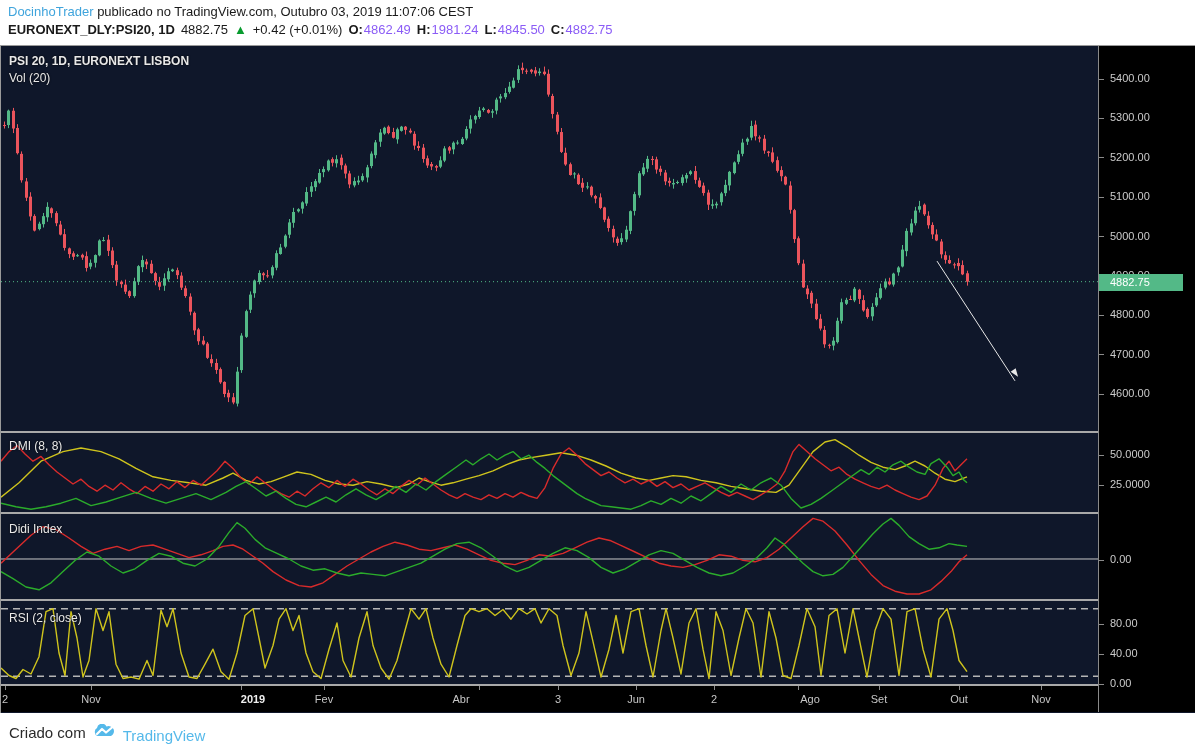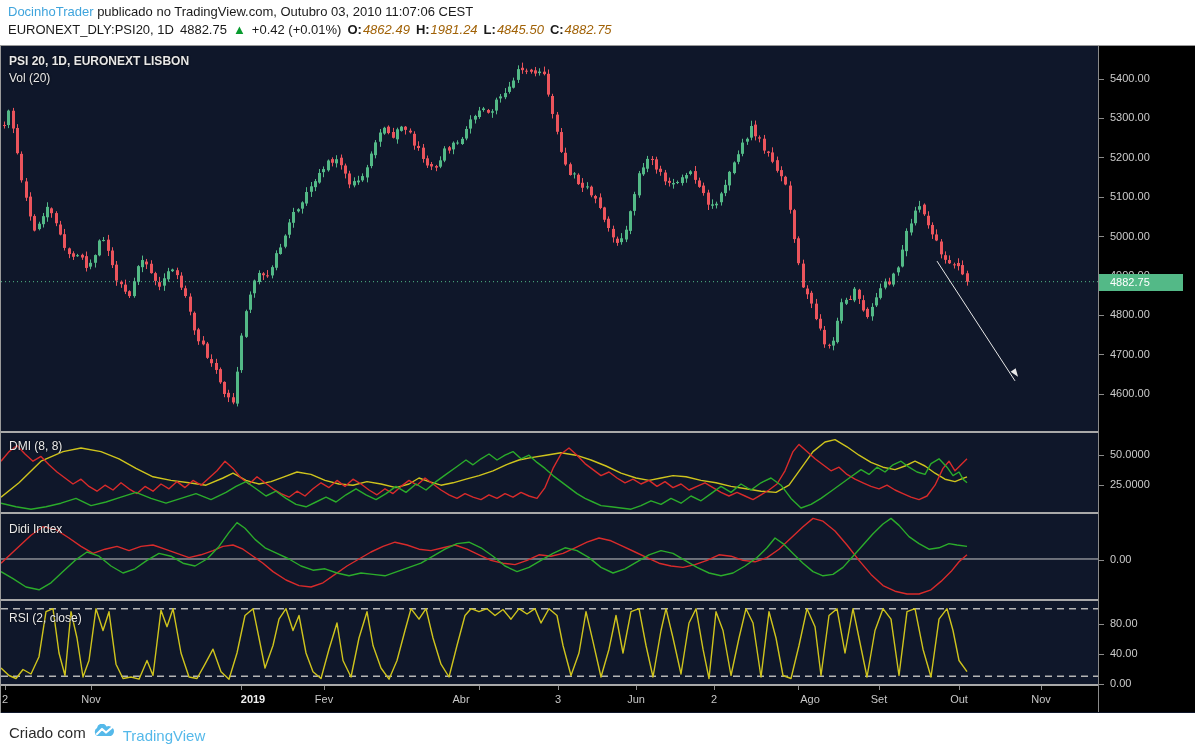--- a/index.html
+++ b/index.html
@@ -1,25 +1,25 @@
 <!DOCTYPE html>
 <html><head>
 <meta charset="utf-8">
 <style>
   html,body{margin:0;padding:0;}
   body{width:1195px;height:748px;background:#ffffff;font-family:"Liberation Sans",sans-serif;position:relative;overflow:hidden;}
   
   .pub-header{position:absolute;left:8px;top:4px;font-size:13px;color:#1a1a1a;white-space:nowrap;}
   .pub-header .author{color:#3fa4dc;}
   .sym-line{position:absolute;left:8px;top:22px;font-size:13px;color:#1a1a1a;white-space:nowrap;display:flex;gap:6px;align-items:center;}
-  .sym-line .sym{font-weight:normal;}
+  .sym-line .sym{font-weight:bold;}
   .sym-line .up{color:#089b2e;}
   .ohlc-item{display:flex;gap:1px;}
   .ohlc-item .k{font-weight:bold;color:#1a1a1a;}
-  .ohlc-item .v{color:#a16207;font-style:italic;}
+  .ohlc-item .v{color:#8b5cf6;}
   
   .widget{position:absolute;left:0;top:45px;width:1195px;height:668px;background:#0f172a;border-top:1px solid #9a9a9a;border-left:1px solid #9a9a9a;box-sizing:border-box;}
   .pane{position:absolute;left:0;width:1097px;overflow:hidden;}
   .pane svg{position:absolute;left:0;top:0;}
   .sep{position:absolute;left:0;width:1195px;height:2px;background:#a9a9a9;}
   .pane-title{position:absolute;left:8px;color:#e8e8e8;font-size:12px;z-index:3;text-shadow:0 0 2px #000;}
   .pane-title.b{font-weight:bold;}
   
   .price-axis{position:absolute;left:1097px;top:0;width:98px;height:666px;border-left:1px solid #8a8a8a;box-sizing:border-box;background:#000;}
   .ptick{position:absolute;left:0;height:14px;line-height:14px;font-size:11px;color:#cbcbcb;white-space:nowrap;}
@@ -32,21 +32,21 @@
   .tlabel.bold{font-weight:bold;color:#efefef;}
   
   .footer{position:absolute;left:0;top:713px;width:1195px;height:35px;background:#fff;padding-left:12px;}
   .footer-inner{position:absolute;left:9px;top:7px;display:flex;align-items:center;gap:6px;font-size:15px;color:#2a2a2a;}
   .brand{color:#55b9ea;margin-top:7px;}
 </style>
 </head>
 <body>
 
 <div class="pub-header">
-  <span class="author">DocinhoTrader</span><span> publicado no TradingView.com, Outubro 03, 2010 11:07:06 CEST</span>
+  <span class="author">DocinhoTrader</span><span> publicado no TradingView.com, Outubro 03, 2019 11:07:06 CEST</span>
 </div>
 <div class="sym-line">
   <span class="sym">EURONEXT_DLY:PSI20, 1D</span>
   <span>4882.75</span>
   <span class="up">▲</span>
   <span>+0.42 (+0.01%)</span>
   <span class="ohlc-item">
       <span class="k">O:</span>
       <span class="v">4862.49</span>
     </span>

